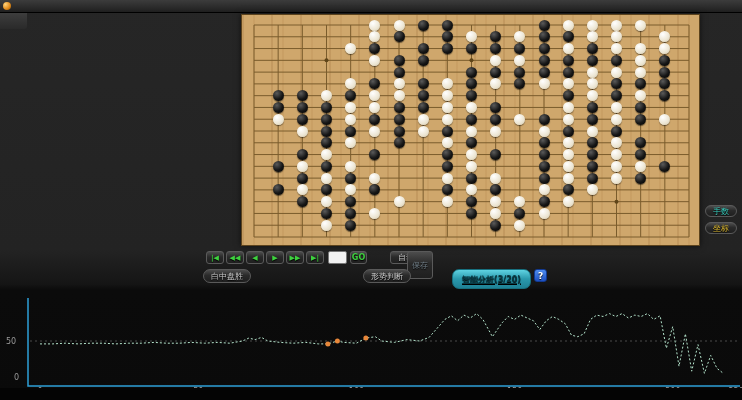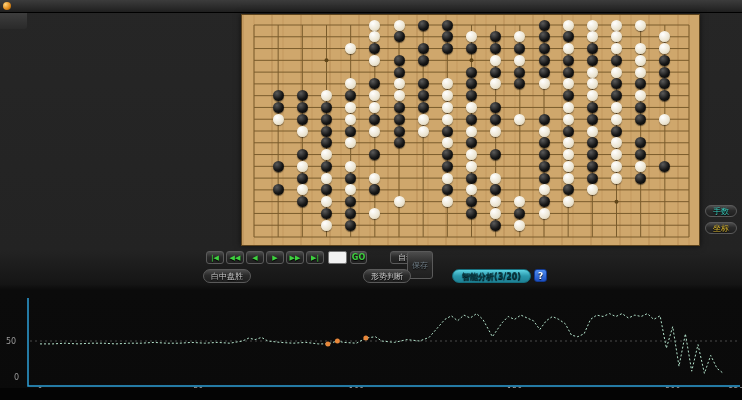--- a/index.html
+++ b/index.html
@@ -37,23 +37,23 @@
          border:1px solid #5a5a5a; border-radius:3px; color:#c9c9c9;
          font-size:8px; cursor:pointer; text-shadow:0 1px 1px #000; }
   .btn.nav { width:18px; height:13px; top:251px; color:#3ed13e; font-size:7px; font-weight:bold; }
   #move-input { position:absolute; left:328px; top:251px; width:19px; height:13px;
                 background:#f2f2f2; border:1px solid #777; border-radius:2px; font-size:8px; padding:0 2px; }
   #go-btn { left:350px; top:251px; width:17px; height:13px; color:#3ed13e; font-weight:bold; }
   #auto-btn { left:390px; top:251px; width:32px; height:13px; }
   #save-btn { left:407px; top:251px; width:26px; height:28px; color:#6f7d86; }
   #trial-btn { left:203px; top:269px; width:48px; height:14px; border-radius:7px; }
   #judge-btn { left:363px; top:269px; width:48px; height:14px; border-radius:7px; }
-  #analyze-btn { left:452px; top:269px; width:79px; height:14px; border-radius:7px;
+  #analyze-btn { left:452px; top:269px; width:79px; height:20px; border-radius:7px;
                  background:linear-gradient(180deg,#5fd3e2,#2a99ad 50%,#1f8296);
-                 border:1px solid #17707f; color:#083b45; font-weight:bold; }
+                 border:1px solid #17707f; color:#083b45; font-weight:bold;text-decoration:underline; }
   #help-btn { left:534px; top:269px; width:13px; height:13px; border-radius:3px;
               background:linear-gradient(180deg,#4f8df0,#1d50c0); border:1px solid #123a92;
               color:#fff; font-weight:bold; font-size:9px; }
   #moves-btn { left:705px; top:205px; width:32px; height:12px; border-radius:6px; color:#35cdbd; }
   #coords-btn { left:705px; top:222px; width:32px; height:12px; border-radius:6px; color:#d8b42c; }
 
   
   #graph-area { position:absolute; left:0; top:280px; width:742px; height:108px; }
   #graph-area svg { position:absolute; left:0; top:0; }
   .tick { position:absolute; color:#9a9a9a; font-size:8px; }

